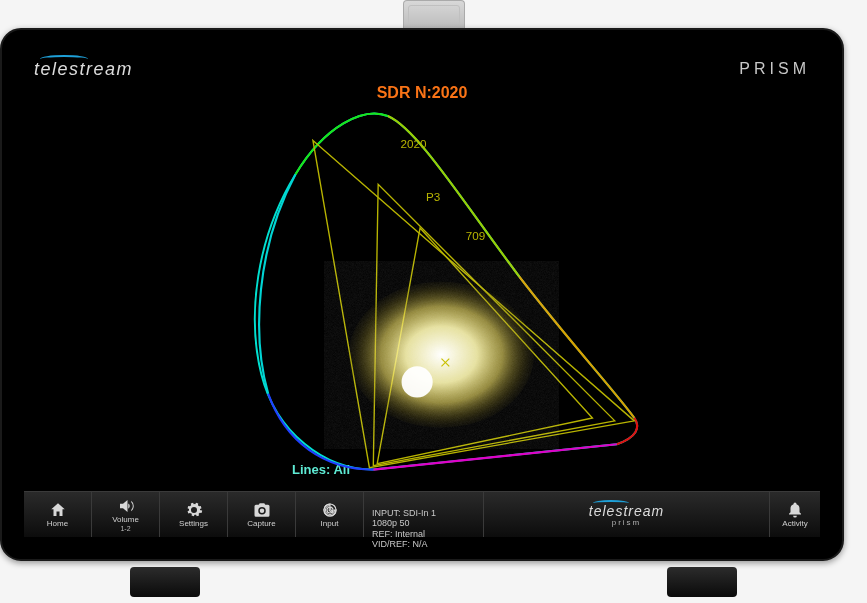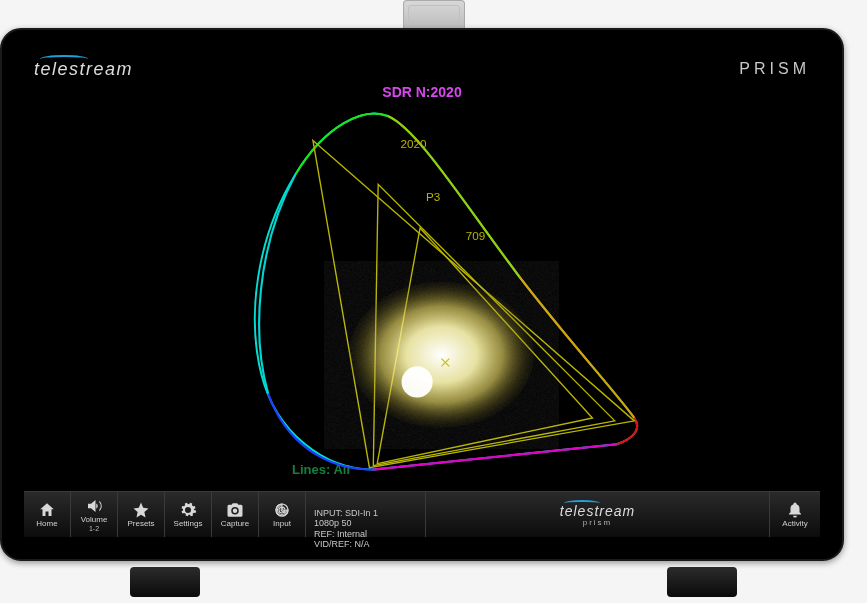--- a/index.html
+++ b/index.html
@@ -76,29 +76,29 @@
   }
   
   .main {
     position: absolute;
     top: 30px; left: 0; right: 0; bottom: 46px;
   }
   .title-sdr {
     position: absolute;
     top: 2px; left: 50%;
     transform: translateX(-50%);
-    color: #d946ef;
-    font-size: 14px;
+    color: #f97316;
+    font-size: 16px;
     font-weight: bold;
   }
   .lines-label{
     position:absolute;
     left: 238px;
     bottom: 14px;
-    color:#15803d;
+    color:#5eead4;
     font-size:13px;
     font-weight:bold;
     padding-left:30px;
   }
   .chart-svg{
     position:absolute;
     inset:0;
     width:100%; height:100%;
   }
   .gamut-label{
@@ -110,21 +110,21 @@
   .toolbar {
     position: absolute;
     left: 0; right: 0; bottom: 0;
     height: 46px;
     background: linear-gradient(180deg,#2a2a2a 0%, #0c0c0c 100%);
     border-top: 1px solid #3a3a3a;
     display: flex;
     align-items: stretch;
   }
   .tb-btn {
-    width: 47px;
+    width: 68px;
     display: flex;
     flex-direction: column;
     align-items: center;
     justify-content: center;
     border-right: 1px solid #3a3a3a;
     cursor: pointer;
     color: #d0d0d0;
     gap:1px;
   }
   .tb-btn svg { width: 20px; height: 18px; fill: #d8d8d8; }
@@ -271,26 +271,20 @@
       </div>
       <div class="tb-btn">
         <svg viewBox="0 0 24 24">
             <path d="M4 9v6h4l6 5V4L8 9H4zm13 3a4 4 0 0 0-2-3.5v7A4 4 0 0 0 17 12zm2-7v2a7 7 0 0 1 0 10v2a9 9 0 0 0 0-14z"></path>
           </svg>
         <span class="lbl">Volume</span>
         <span class="sub">1-2</span>
       </div>
       <div class="tb-btn">
         <svg viewBox="0 0 24 24">
-            <path d="M12 2l2.9 6.9L22 10l-5.5 4.8L18 22l-6-3.6L6 22l1.5-7.2L2 10l7.1-1.1z"></path>
-          </svg>
-        <span class="lbl">Presets</span>
-      </div>
-      <div class="tb-btn">
-        <svg viewBox="0 0 24 24">
             <path d="M12 8a4 4 0 1 0 0 8 4 4 0 0 0 0-8zm9 4l2 1-1 3-2.3-.5a7.6 7.6 0 0 1-1.5 1.5l.5 2.3-3 1-1-2a8 8 0 0 1-2 0l-1 2-3-1 .5-2.3A7.6 7.6 0 0 1 6.7 16L4.4 16.5l-1-3 2-1a8 8 0 0 1 0-2l-2-1 1-3 2.3.5A7.6 7.6 0 0 1 8.2 5.5L7.7 3.2l3-1 1 2a8 8 0 0 1 2 0l1-2 3 1-.5 2.3c.6.4 1.1.9 1.5 1.5l2.3-.5 1 3-2 1c.1.7.1 1.3 0 2z"></path>
           </svg>
         <span class="lbl">Settings</span>
       </div>
       <div class="tb-btn">
         <svg viewBox="0 0 24 24">
             <path d="M9 3l-1.5 2H4a2 2 0 0 0-2 2v12a2 2 0 0 0 2 2h16a2 2 0 0 0 2-2V7a2 2 0 0 0-2-2h-3.5L15 3H9zm3 5a5 5 0 1 1 0 10 5 5 0 0 1 0-10zm0 2a3 3 0 1 0 0 6 3 3 0 0 0 0-6z"></path>
           </svg>
         <span class="lbl">Capture</span>
       </div>

